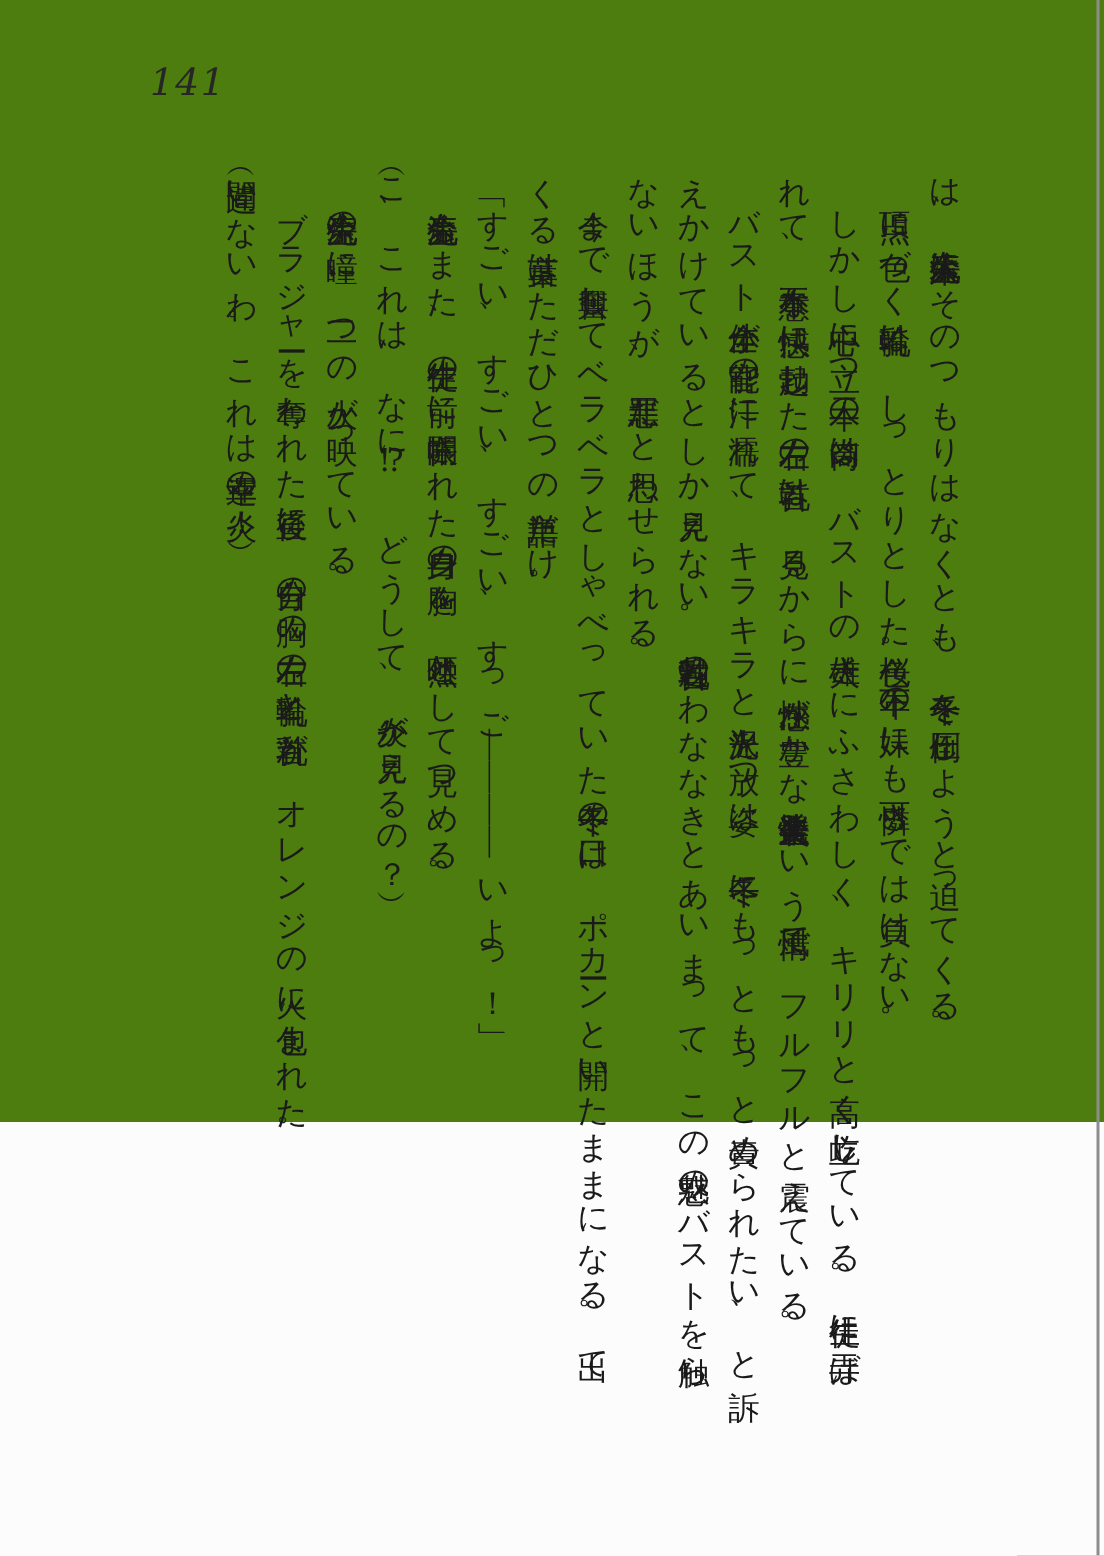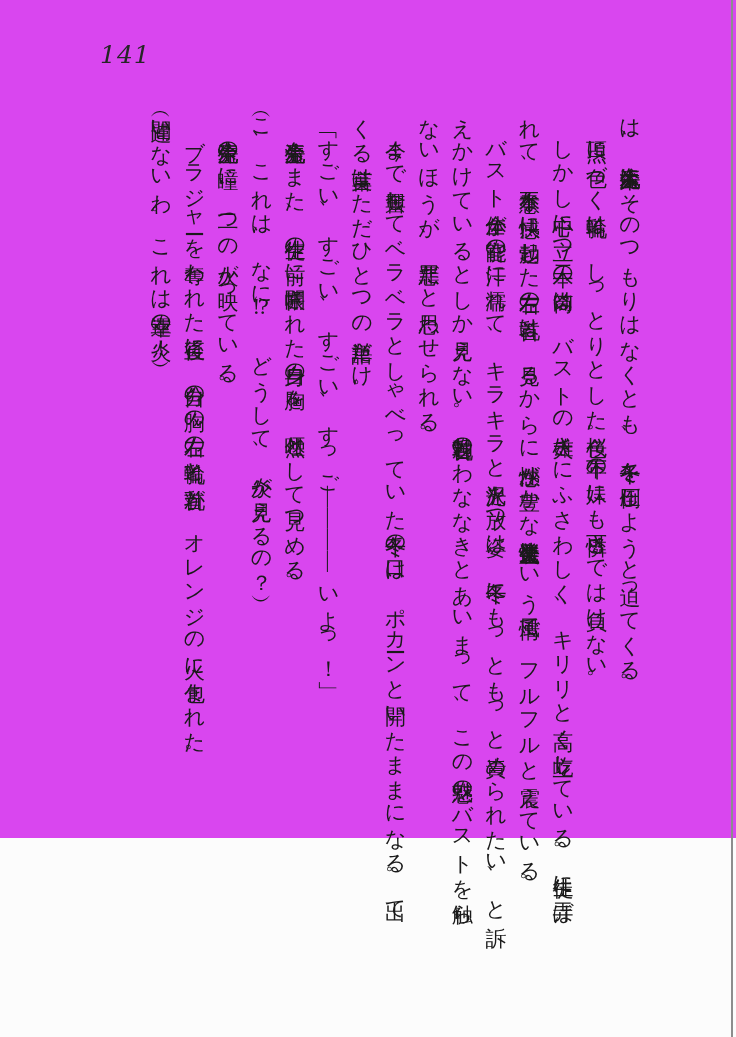--- a/index.html
+++ b/index.html
@@ -6,22 +6,22 @@
     margin: 0;
     padding: 0;
     width: 736px;
     height: 1037px;
     background: #fcfcfc;
     overflow: hidden;
   }
   .page {
     position: relative;
     width: 736px;
-    height: 838px;
-    background: #d946ef;
+    height: 748px;
+    background: #4d7c0f;
   }
   .page-number {
     position: absolute;
     top: 40px;
     left: 100px;
     font-family: "DejaVu Serif", "Liberation Serif", serif;
     font-style: italic;
     font-size: 25px;
     letter-spacing: 1px;
     color: #262626;

